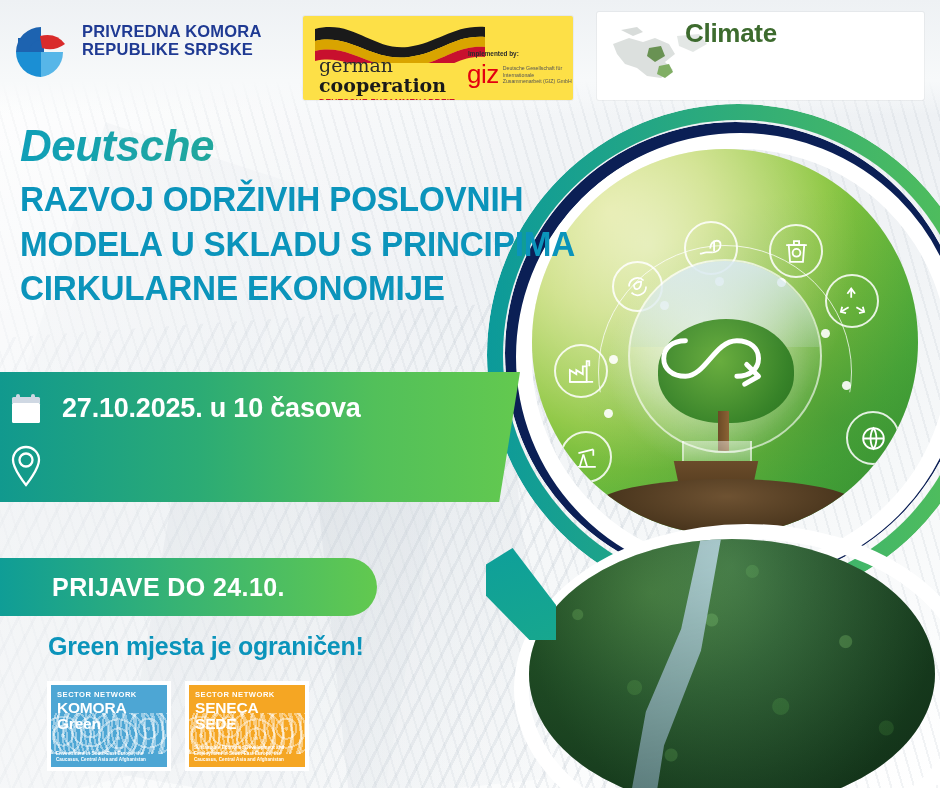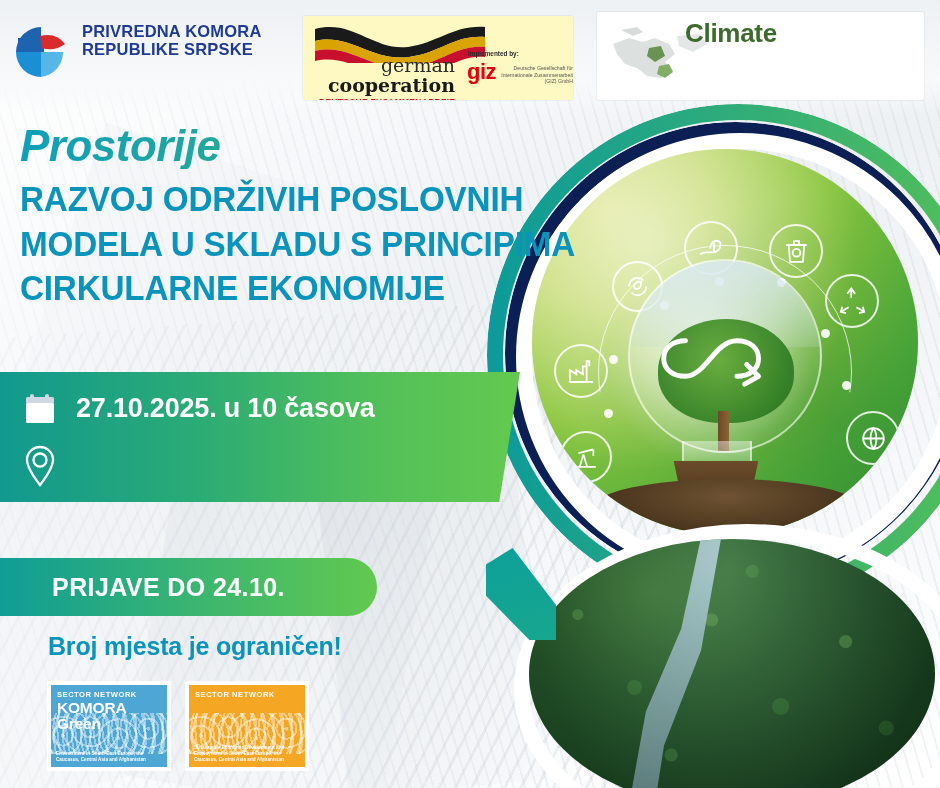--- a/index.html
+++ b/index.html
@@ -65,33 +65,32 @@
   .logo-pkrs{position:absolute;left:10px;top:22px;width:285px;height:66px;display:flex;align-items:flex-start;gap:10px;}
   .pkrs-mark{position:relative;width:62px;height:62px;flex:0 0 62px;}
   .pkrs-text{display:flex;flex-direction:column;line-height:1.12;}
   .pkrs-text span{
     font-family:"Liberation Sans", sans-serif;
     font-weight:700;font-size:16.5px;letter-spacing:.2px;color:#1f3a93;
   }
 
   .logo-german{
     position:absolute;left:303px;top:16px;width:270px;height:84px;
-    background:#fef9c3;border-radius:2px;
+    background:#fde047;border-radius:2px;
     box-shadow:0 0 0 1px rgba(0,0,0,.04);
     overflow:hidden;
-    text-align:right;
   }
   .gc-flag{position:absolute;left:10px;top:5px;width:175px;height:42px;}
   .gc-title{position:absolute;left:16px;top:40px;line-height:1.0;}
   .gc-title .l1{font-family:"DejaVu Serif",serif;font-size:19px;color:#2b2b2b;display:block;}
   .gc-title .l2{font-family:"DejaVu Serif",serif;font-weight:700;font-size:19px;color:#1a1a1a;display:block;margin-top:1px;}
   .gc-title .l3{font-family:"Liberation Sans",sans-serif;font-weight:700;font-size:8.4px;letter-spacing:.35px;color:#c8102e;display:block;margin-top:3px;}
   .gc-impl{position:absolute;left:165px;top:34px;font-family:"Liberation Sans",sans-serif;font-weight:700;font-size:6.4px;color:#2b2b2b;}
   .gc-giz{position:absolute;left:164px;top:46px;display:flex;align-items:flex-start;gap:4px;}
-  .gc-giz .giz{font-family:"Liberation Sans",sans-serif;font-weight:700;font-size:22px;color:#e3000f;line-height:.95;letter-spacing:-.5px;}
+  .gc-giz .giz{font-family:"Liberation Sans",sans-serif;font-weight:400;font-size:26px;color:#e3000f;line-height:.95;letter-spacing:-.5px;}
   .gc-giz .gizsub{font-family:"Liberation Sans",sans-serif;font-size:5.2px;color:#555;line-height:1.25;max-width:78px;padding-top:3px;}
 
   .logo-rcp{
     position:absolute;left:597px;top:12px;width:327px;height:88px;
     background:#ffffff;border-radius:2px;box-shadow:0 0 0 1px rgba(0,0,0,.04);
     overflow:hidden;
   }
   .rcp-map{position:absolute;left:6px;top:6px;width:118px;height:76px;opacity:.85;}
   .rcp-text{position:absolute;left:88px;top:8px;}
   .rcp-text .r1,.rcp-text .r2{
@@ -248,21 +247,21 @@
     transform:scaleX(.95);transform-origin:left center;
     white-space:nowrap;
   }
 
   
   .info-banner{
     position:absolute;left:0;top:372px;width:520px;height:130px;
     background:linear-gradient(90deg,#11998e 0%,#2bab75 38%,#52c05a 72%,#63c94f 100%);
     clip-path:polygon(0 0,100% 0,96% 100%,0 100%);
     display:flex;flex-direction:column;justify-content:center;gap:13px;
-    padding-left:20px;box-sizing:border-box;
+    padding-left:6px;box-sizing:border-box;
   }
   .info-row{display:flex;align-items:center;gap:16px;}
   .info-ico{width:40px;height:44px;flex:0 0 40px;display:flex;align-items:center;justify-content:center;}
   .info-txt{
     font-family:"Liberation Sans",sans-serif;
     font-weight:700;font-size:27px;color:#ffffff;letter-spacing:-.2px;white-space:nowrap;
   }
 
   
   .pill{
@@ -476,21 +475,21 @@
         </svg>
       </div>
       <div class="rcp-text">
         <span class="r1">Climate</span>
 
       </div>
     </div>
   </div>
 
   <div class="headline">
-    <div class="kicker">Prostorije</div>
+    <div class="kicker">Deutsche</div>
     <div class="title-line">RAZVOJ ODRŽIVIH POSLOVNIH</div>
     <div class="title-line">MODELA U SKLADU S PRINCIPIMA</div>
     <div class="title-line">CIRKULARNE EKONOMIJE</div>
   </div>
 
   <div class="info-banner">
     <div class="info-row">
       <span class="info-ico">
         <svg viewBox="0 0 34 34" width="34" height="34">
           <rect x="7" y="2" width="4" height="6" rx="2" fill="#cfd8e3"></rect>
@@ -507,37 +506,38 @@
           <path d="M17 40C17 40 30 24 30 15A13 13 0 0 0 4 15C4 24 17 40 17 40Z"></path>
           <circle cx="17" cy="15" r="6.5"></circle>
         </svg>
       </span>
     </div>
   </div>
 
   <div class="pill">
     <span>PRIJAVE DO 24.10.</span>
   </div>
-  <div class="limited">Broj mjesta je ograničen!</div>
+  <div class="limited">Green mjesta je ograničen!</div>
 
   <div class="seneca-row">
     <div class="seneca sen-green">
       <div class="sen-inner">
         <div class="sen-rings"></div>
         <div class="sen-head">
           <span class="sen-k">Sector Network</span>
           <span class="sen-n">KOMORA Green</span>
         </div>
         <div class="sen-foot">Environment in South-East Europe, the Caucasus, Central Asia and Afghanistan</div>
       </div>
     </div>
     <div class="seneca sen-sede">
       <div class="sen-inner">
         <div class="sen-rings"></div>
         <div class="sen-head">
           <span class="sen-k">Sector Network</span>
+          <span class="sen-n">SENECA SEDE</span>
         </div>
         <div class="sen-foot">Sustainable Economic Development and Employment in South-East Europe, the Caucasus, Central Asia and Afghanistan</div>
       </div>
     </div>
   </div>
 
 </div>
 
 </body></html>

